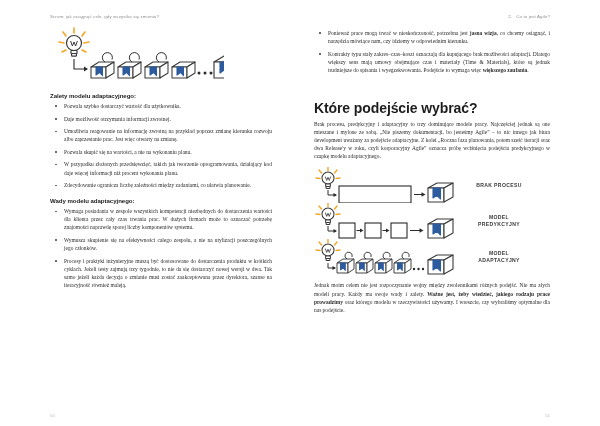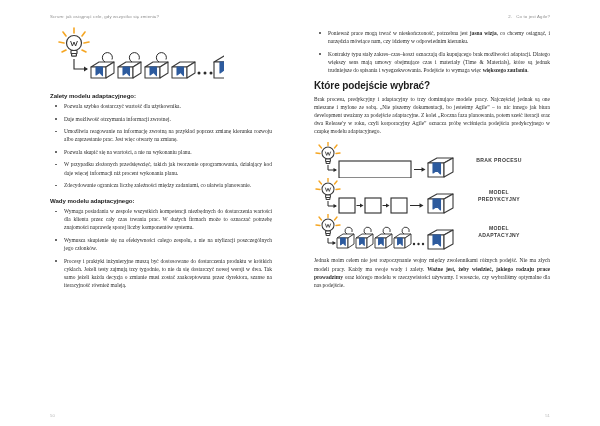--- a/index.html
+++ b/index.html
@@ -38,24 +38,24 @@
     color: #8d8d8d;
     height: 10px;
     line-height: 10px;
     white-space: nowrap;
   }
   .running-head.right { text-align: right; }
   .rh-num { margin-right: 4px; }
 
   h2.section-title {
     font-family: "Liberation Sans", sans-serif;
-    font-size: 10px;
+    font-size: 14px;
     font-weight: bold;
     color: #1d1d1d;
-    margin: 6px 0 4px 0;
+    margin: 26px 0 4px 0;
     letter-spacing: -0.1px;
   }
   h3.sub-title {
     font-family: "Liberation Sans", sans-serif;
     font-size: 6.1px;
     font-weight: bold;
     color: #1d1d1d;
     margin: 8px 0 3px 0;
     letter-spacing: -0.05px;
   }

